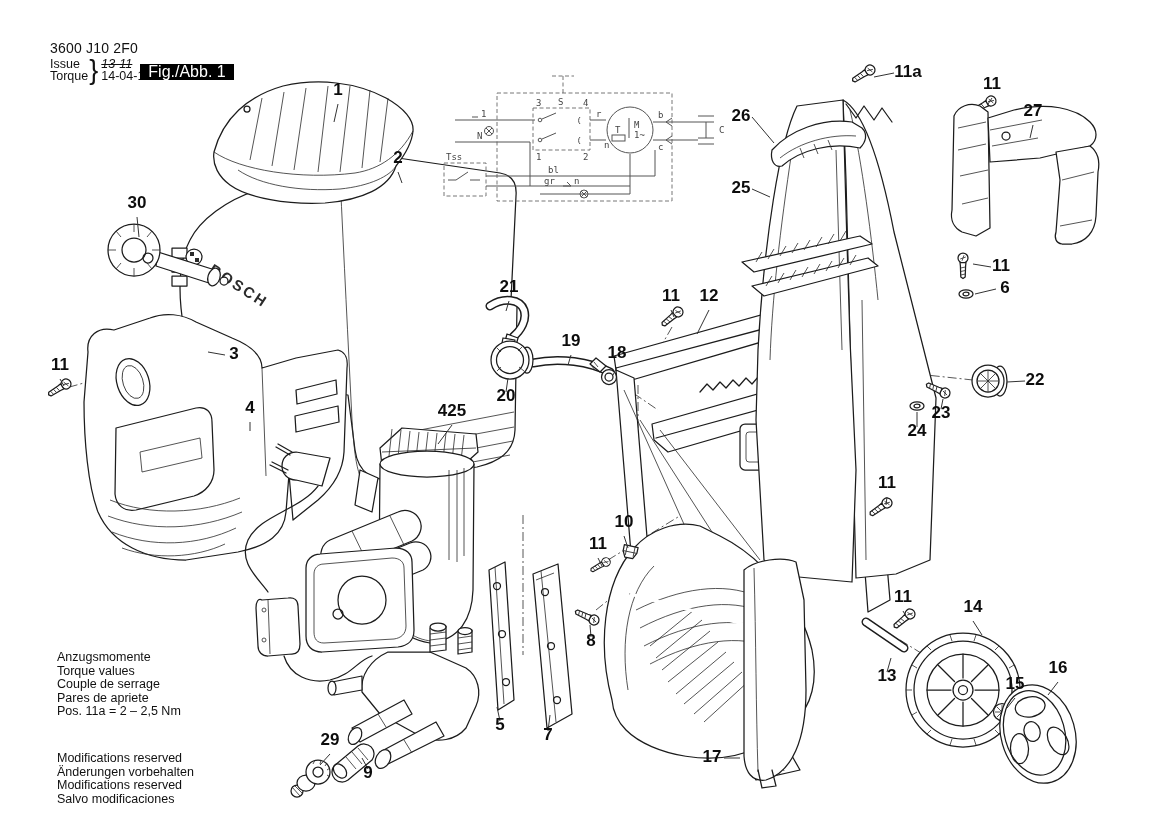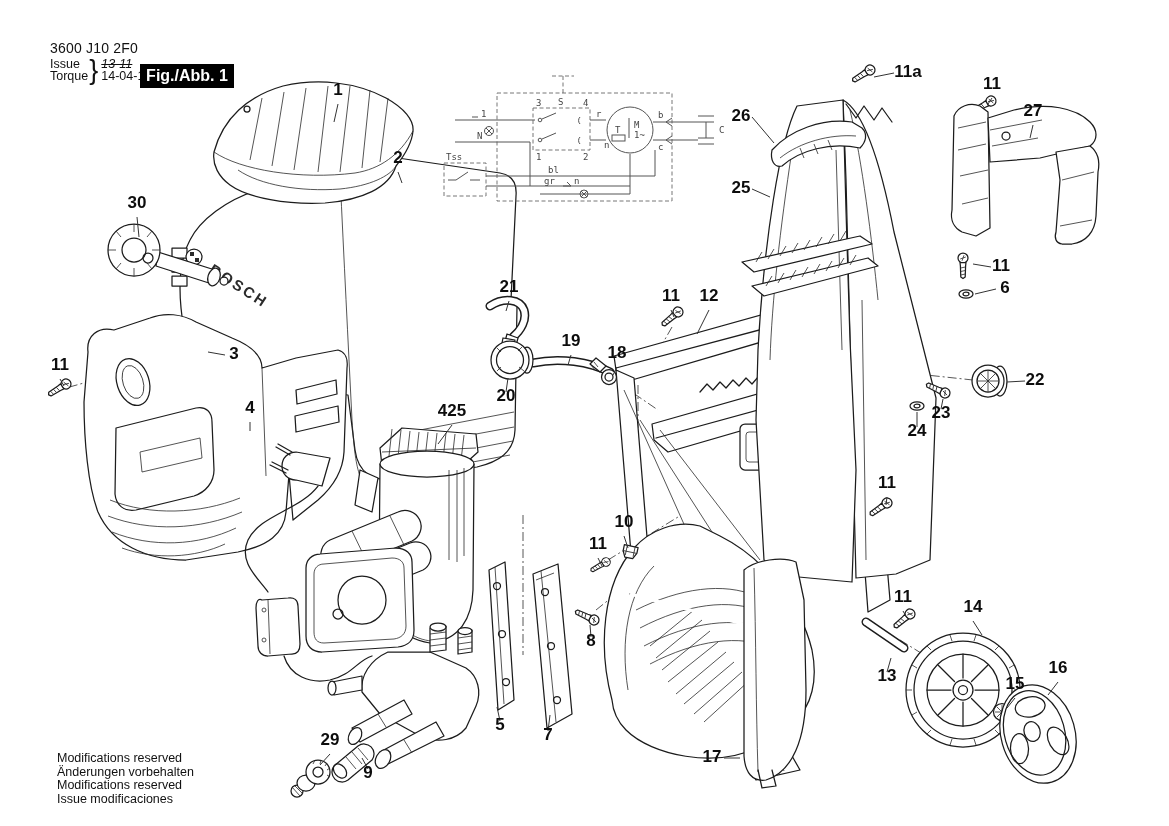--- a/index.html
+++ b/index.html
@@ -7,22 +7,22 @@
         font-family:"Liberation Sans",sans-serif;color:#111;}
   #art{position:absolute;left:0;top:0;}
   
   .hdr{position:absolute;left:50px;top:40px;font-size:14px;line-height:16px;}
   .hdr .pn{font-size:14px;letter-spacing:.2px;}
   .issue-row{display:flex;margin-top:2px;font-size:12.5px;}
   .issue-labels div{line-height:12px;}
   .brace{font-size:27px;font-weight:400;margin:0 3px 0 1px;line-height:24px;}
   .issue-vals div{line-height:12px;}
   .strike{text-decoration:line-through;font-style:italic;}
-  .figbox{position:absolute;left:140px;top:64px;width:94px;height:24px;background:#000;color:#fff;
-          font-weight:bold;font-size:16px;display:flex;align-items:center;justify-content:center;}
+  .figbox{position:absolute;left:140px;top:64px;width:94px;height:16px;background:#000;color:#fff;
+          font-weight:normal;font-size:16px;display:flex;align-items:center;justify-content:center;}
   
   .notes{position:absolute;left:57px;font-size:12.5px;line-height:13.5px;}
   #torque{top:651px;}
   #mods{top:752px;}
   
   .ln{stroke:#1c1c1c;stroke-width:1.25;fill:none;stroke-linecap:round;stroke-linejoin:round;}
   .fw{stroke:#1c1c1c;stroke-width:1.25;fill:#ffffff;stroke-linejoin:round;}
   .thin{stroke:#2a2a2a;stroke-width:.8;fill:none;}
   .callout{font-family:"Liberation Sans",sans-serif;font-weight:bold;font-size:17px;fill:#0d0d0d;text-anchor:middle;}
   .leader{stroke:#333;stroke-width:1;fill:none;}
@@ -447,20 +447,27 @@
       <div class="issue-vals">
         <div class="strike">13-11</div>
         <div>14-04-10</div>
       </div>
     </div>
   </div>
   <div class="figbox">
     <span>Fig./Abb. 1</span>
   </div>
 
+  <div class="notes" id="torque">
+    <div>Anzugsmomente</div>
+    <div>Torque values</div>
+    <div>Couple de serrage</div>
+    <div>Pares de apriete</div>
+    <div>Pos. 11a = 2 – 2,5 Nm</div>
+  </div>
   <div class="notes" id="mods">
     <div>Modifications reserved</div>
     <div>Änderungen vorbehalten</div>
     <div>Modifications reserved</div>
-    <div>Issue modificaciones</div>
+    <div>Salvo modificaciones</div>
   </div>
 
 </div>
 
 </body></html>

